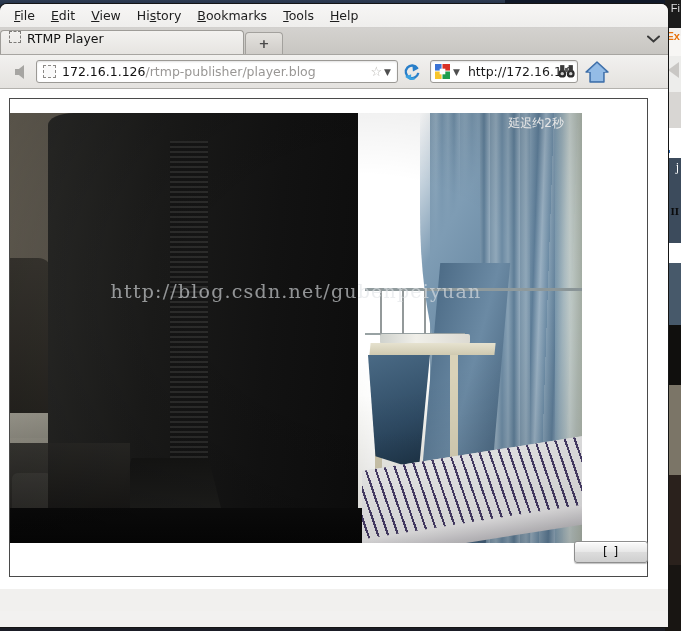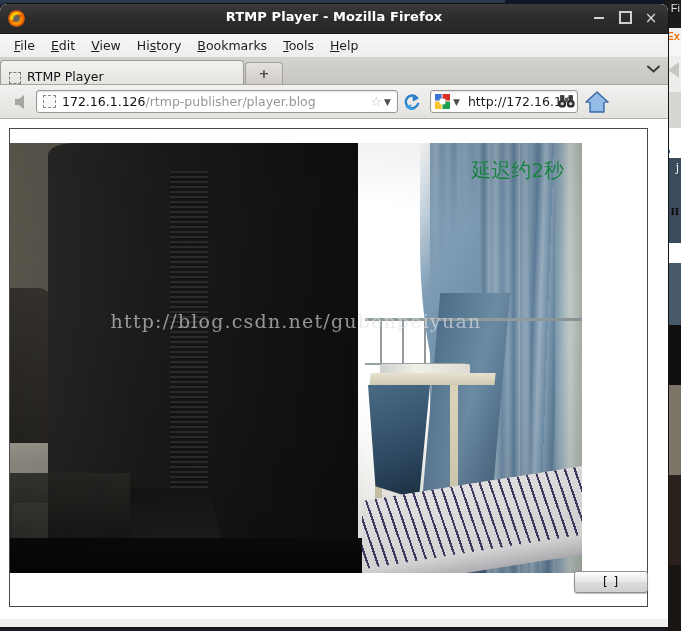--- a/index.html
+++ b/index.html
@@ -118,21 +118,21 @@
     position: relative;
     height: 26px;
     background: linear-gradient(180deg,#d4d2cf 0%, #c8c6c2 100%);
     border-bottom: 1px solid #a7a5a1;
     display: flex; align-items: flex-end;
   }
   .tab {
     position: relative;
     height: 24px;
     margin-top: 2px;
-    display: flex; align-items: flex-end;
+    display: flex; align-items: flex-start;
     padding: 0 10px 0 8px;
     font-size: 12.5px;
     color: #111;
     background: linear-gradient(180deg,#f3f2f0 0%, #e6e4e1 100%);
     border: 1px solid #9e9c98;
     border-bottom: none;
     border-top-left-radius: 4px;
     border-top-right-radius: 4px;
     box-sizing: border-box;
     cursor: default;
@@ -399,23 +399,23 @@
   .v-dark-left-bottom {
     position:absolute; left:0; top:330px; width:120px; height:100px;
     background: linear-gradient(180deg,#2b2a27 0%, #100f0e 100%);
     opacity:.85;
   }
   .v-vignette {
     position:absolute; inset:0;
     background: radial-gradient(ellipse at 62% 40%, rgba(0,0,0,0) 30%, rgba(0,0,0,.22) 100%);
   }
   #delay-text {
-    position:absolute; right: 18px; top: 14px;
-    color: #15803d;
-    font-size: 20px;
+    position:absolute; right: 18px; top: 2px;
+    color: #e5e5e5;
+    font-size: 12px;
     font-family: "DejaVu Sans", sans-serif;
     font-weight: 500;
     text-shadow: 0 0 1px rgba(255,255,255,.2);
   }
   #watermark {
     position:absolute; left: 50%; top: 167px;
     transform: translateX(-50%);
     color: rgba(225,228,230,.62);
     font-size: 19px;
     font-family: "DejaVu Serif", "Liberation Serif", serif;
@@ -474,32 +474,20 @@
     <span class="bg-orange">Ex</span>
     <span class="bg-tri"></span>
     <span class="bg-dot"></span>
     <span class="bg-j1">j</span>
     <span class="bg-ii">II</span>
   </div>
 </div>
 
 <div id="window">
 
-  <div id="titlebar">
-    <svg id="ff-logo" viewBox="0 0 32 32">
-      <circle cx="16" cy="16" r="14" fill="#e66000"></circle>
-      <path d="M5 16c0-6 5-11 11-11 4 0 7 2 9 4-2-1-5-1-7 0-3 1-5 3-6 6-1 3-3 4-5 4-1 0-2-1-2-3z" fill="#ffcb00"></path>
-      <path d="M16 27c-5 0-9-3-10-8 2 3 5 4 8 3 3-1 5-3 7-6 1-2 3-3 5-3 0 8-4 14-10 14z" fill="#ff9500"></path>
-      <circle cx="16" cy="16" r="6" fill="#0b5fa4" opacity=".55"></circle>
-    </svg>
-    <div id="win-title">RTMP Player - Mozilla Firefox</div>
-    <div class="win-btn" id="btn-min"><span class="win-glyph-min"></span></div>
-    <div class="win-btn" id="btn-max"><span class="win-glyph-max"></span></div>
-    <div class="win-btn" id="btn-close">×</div>
-  </div>
 
   <div id="menubar">
     <div class="menu-item"><u>F</u>ile</div>
     <div class="menu-item"><u>E</u>dit</div>
     <div class="menu-item"><u>V</u>iew</div>
     <div class="menu-item">Hi<u>s</u>tory</div>
     <div class="menu-item"><u>B</u>ookmarks</div>
     <div class="menu-item"><u>T</u>ools</div>
     <div class="menu-item"><u>H</u>elp</div>
   </div>

